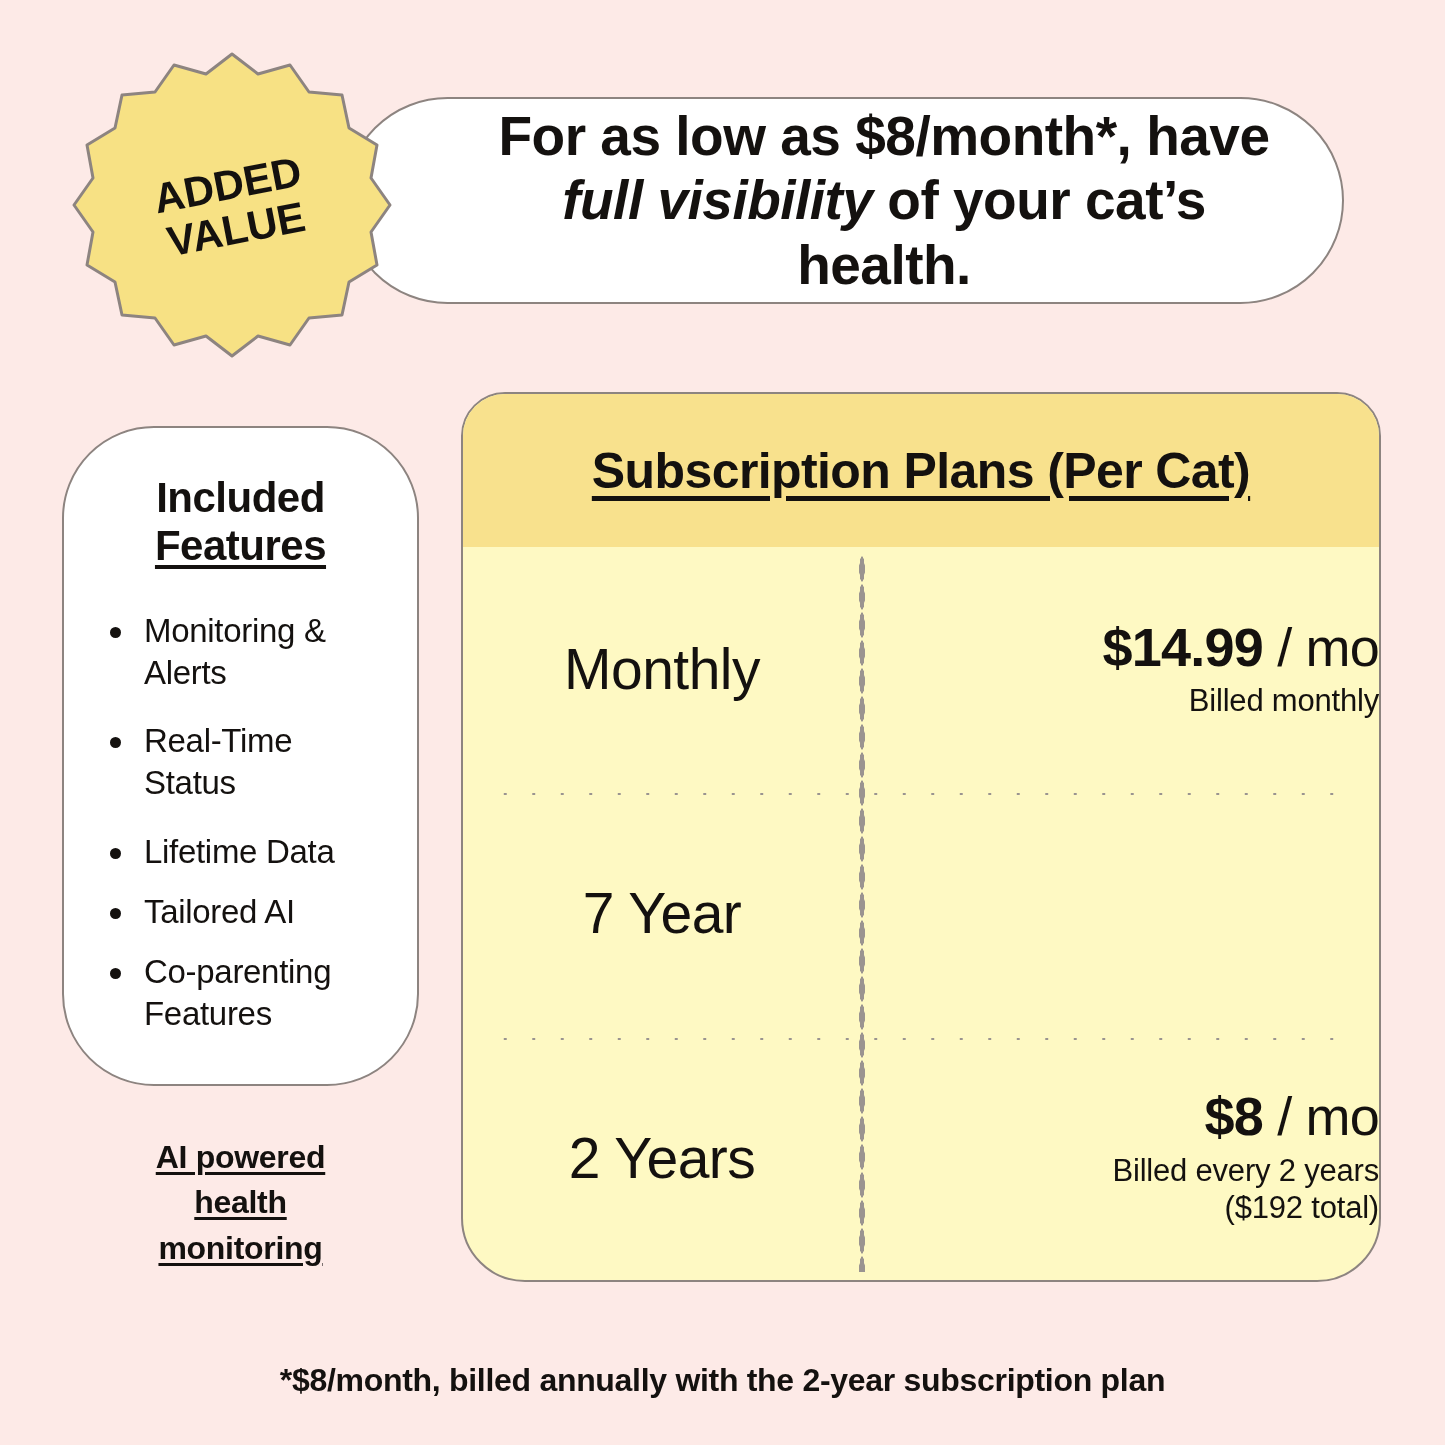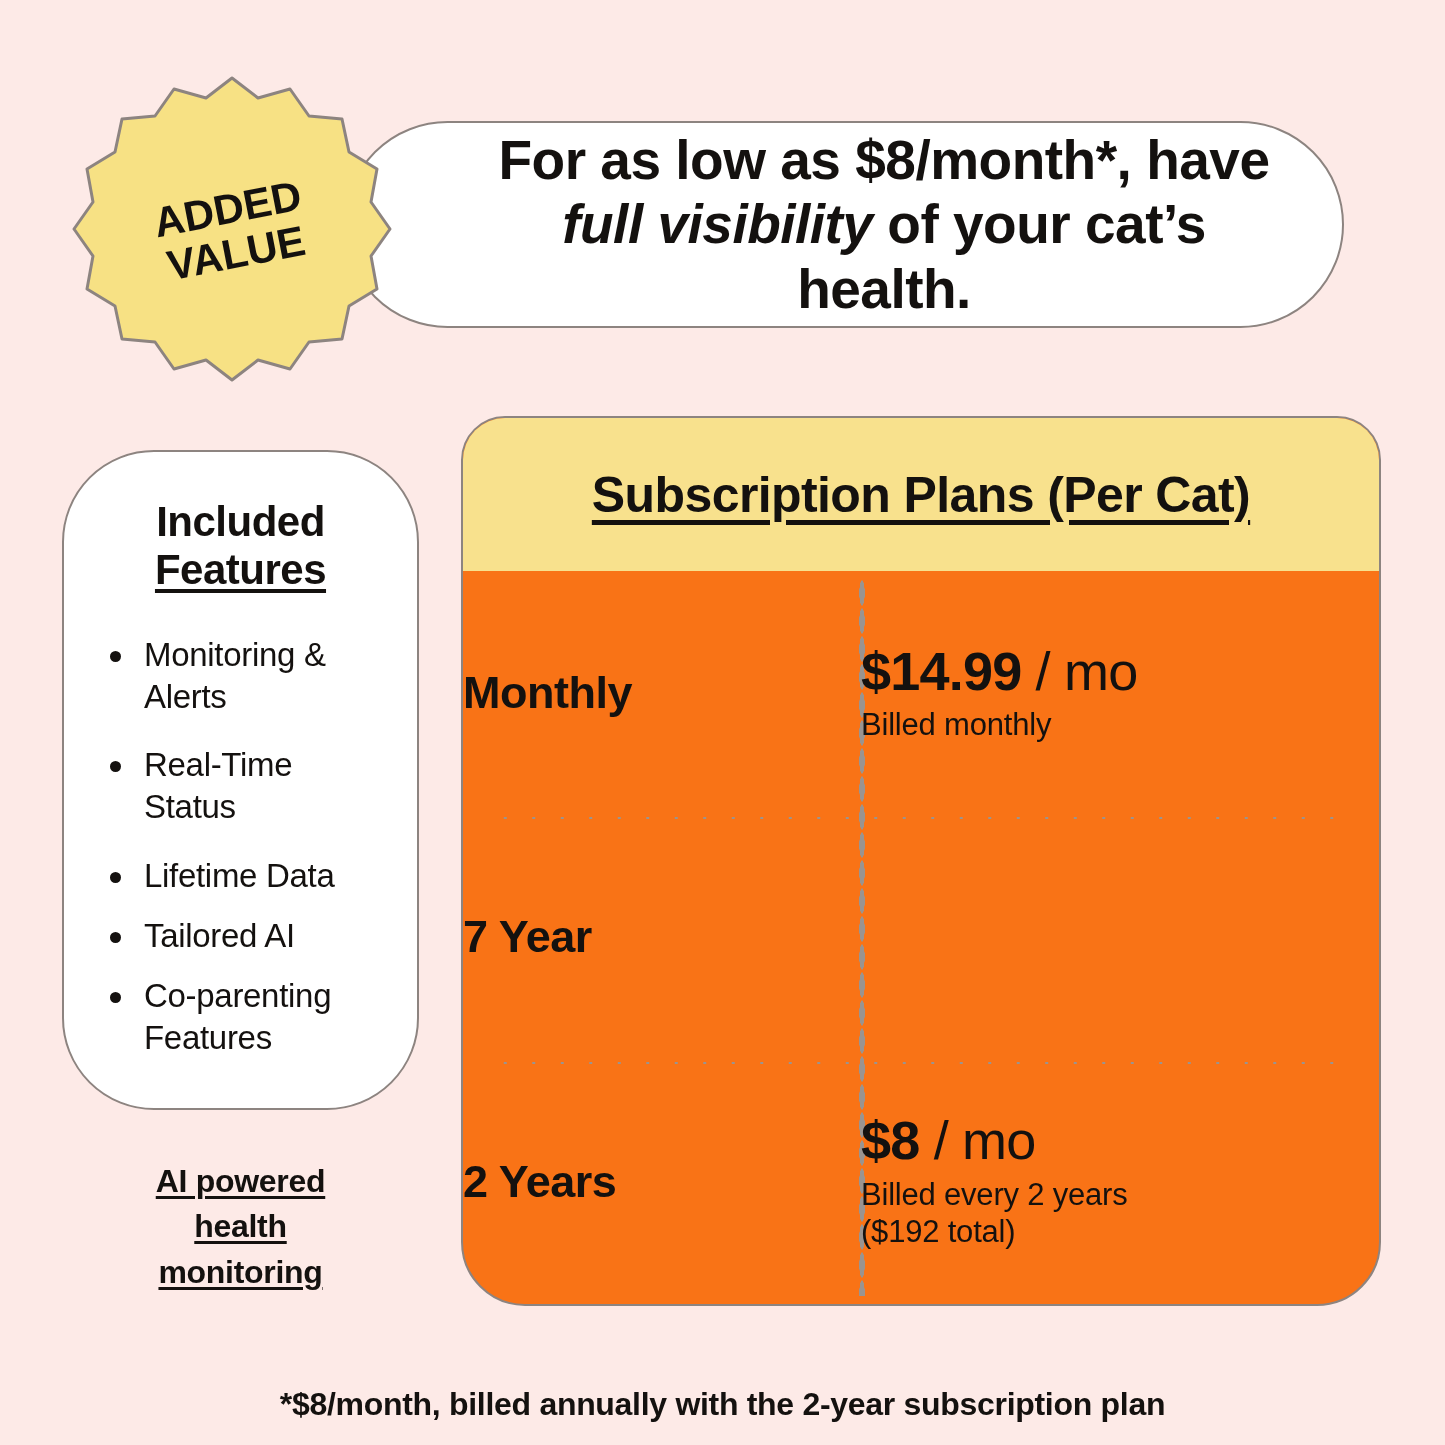--- a/index.html
+++ b/index.html
@@ -12,21 +12,20 @@
     background: #fdeae7;
     font-family: "Liberation Sans", sans-serif;
     color: #14110f;
     overflow: hidden;
     position: relative;
   }
   .stage {
     position: relative;
     width: 1445px;
     height: 1290px;
-    margin-top: 24px;
   }
 
   
   .header-banner {
     position: absolute;
     left: 344px;
     top: 97px;
     width: 1000px;
     height: 207px;
     background: #ffffff;
@@ -155,21 +154,21 @@
     text-decoration-thickness: 3px;
   }
 
   
   .pricing-card {
     position: absolute;
     left: 461px;
     top: 392px;
     width: 920px;
     height: 890px;
-    background: #f97316;
+    background: #fef9c3;
     border: 2px solid #8d8480;
     border-radius: 44px 44px 64px 64px;
     box-sizing: border-box;
     overflow: hidden;
   }
   .pricing-header {
     height: 153px;
     background: #f8e18d;
     display: flex;
     align-items: center;
@@ -219,28 +218,29 @@
     right: 28px;
     top: 0;
     height: 6px;
     background-image: radial-gradient(#9a9490 2.6px, transparent 2.8px);
     background-size: 28.5px 6px;
     background-repeat: repeat-x;
     background-position: left center;
   }
   .term-cell {
     width: 398px;
-    font-size: 45px;
-    font-weight: 700;
+    text-align: center;
+    font-size: 57px;
+    font-weight: 400;
     letter-spacing: -0.5px;
   }
   .price-cell {
     flex: 1;
-    text-align: left;
-    padding-right: 22px;
+    text-align: right;
+    padding-right: 0;
   }
   .price-main {
     font-size: 54px;
     font-weight: 800;
     letter-spacing: -0.8px;
     line-height: 1.06;
   }
   .price-main .unit {
     font-weight: 500;
   }

